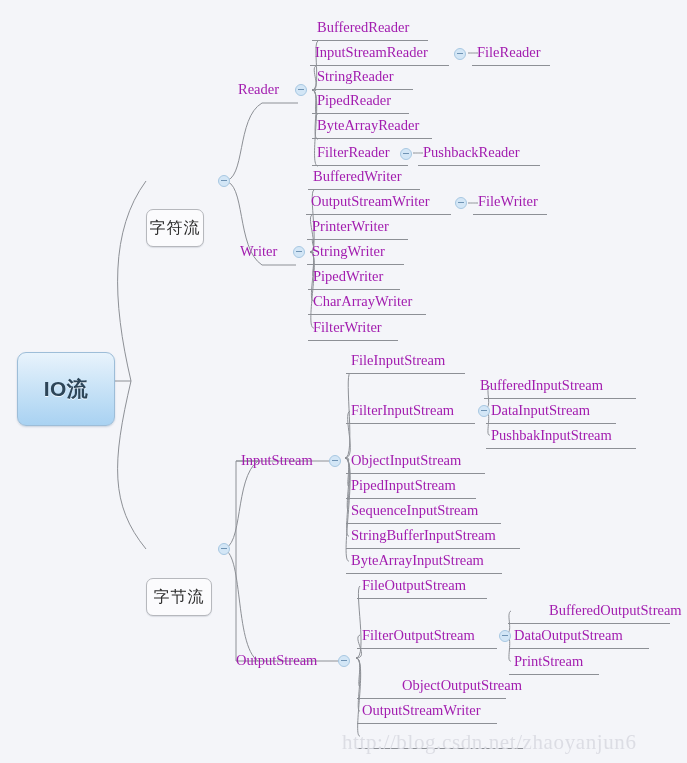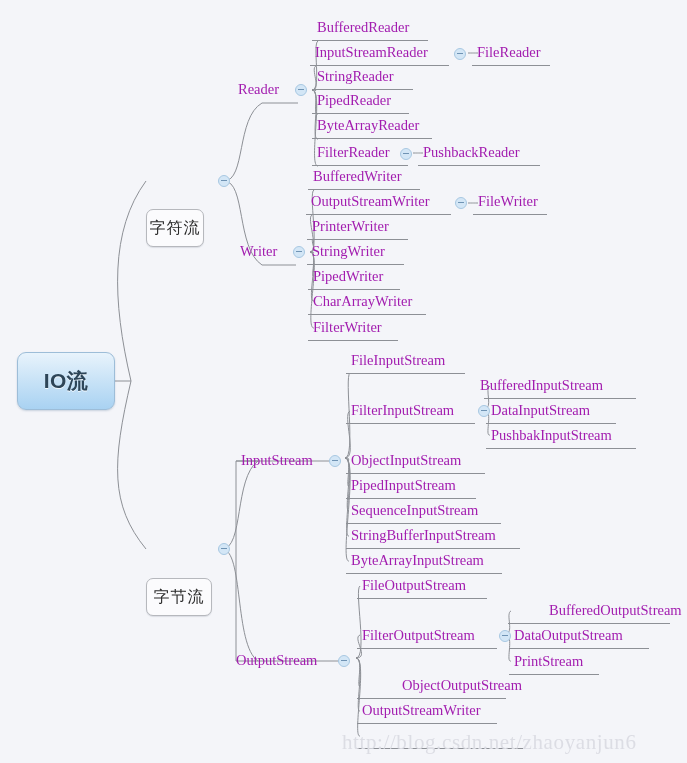--- a/index.html
+++ b/index.html
@@ -21,21 +21,21 @@
     width: 687px; height: 763px;
     pointer-events: none;
   }
 
   
   .root-node {
     position: absolute;
     left: 17px;
     top: 352px;
     width: 98px;
-    height: 58px;
+    height: 74px;
     border: 1px solid #9dbdd8;
     border-radius: 9px;
     background: linear-gradient(to bottom, #e8f3fc 0%, #cbe4f7 45%, #a9d2f2 100%);
     box-shadow: 0 1px 2px rgba(90,120,150,.28);
     display: flex;
     align-items: center;
     justify-content: center;
     box-sizing: border-box;
   }
   .root-node .root-label {

